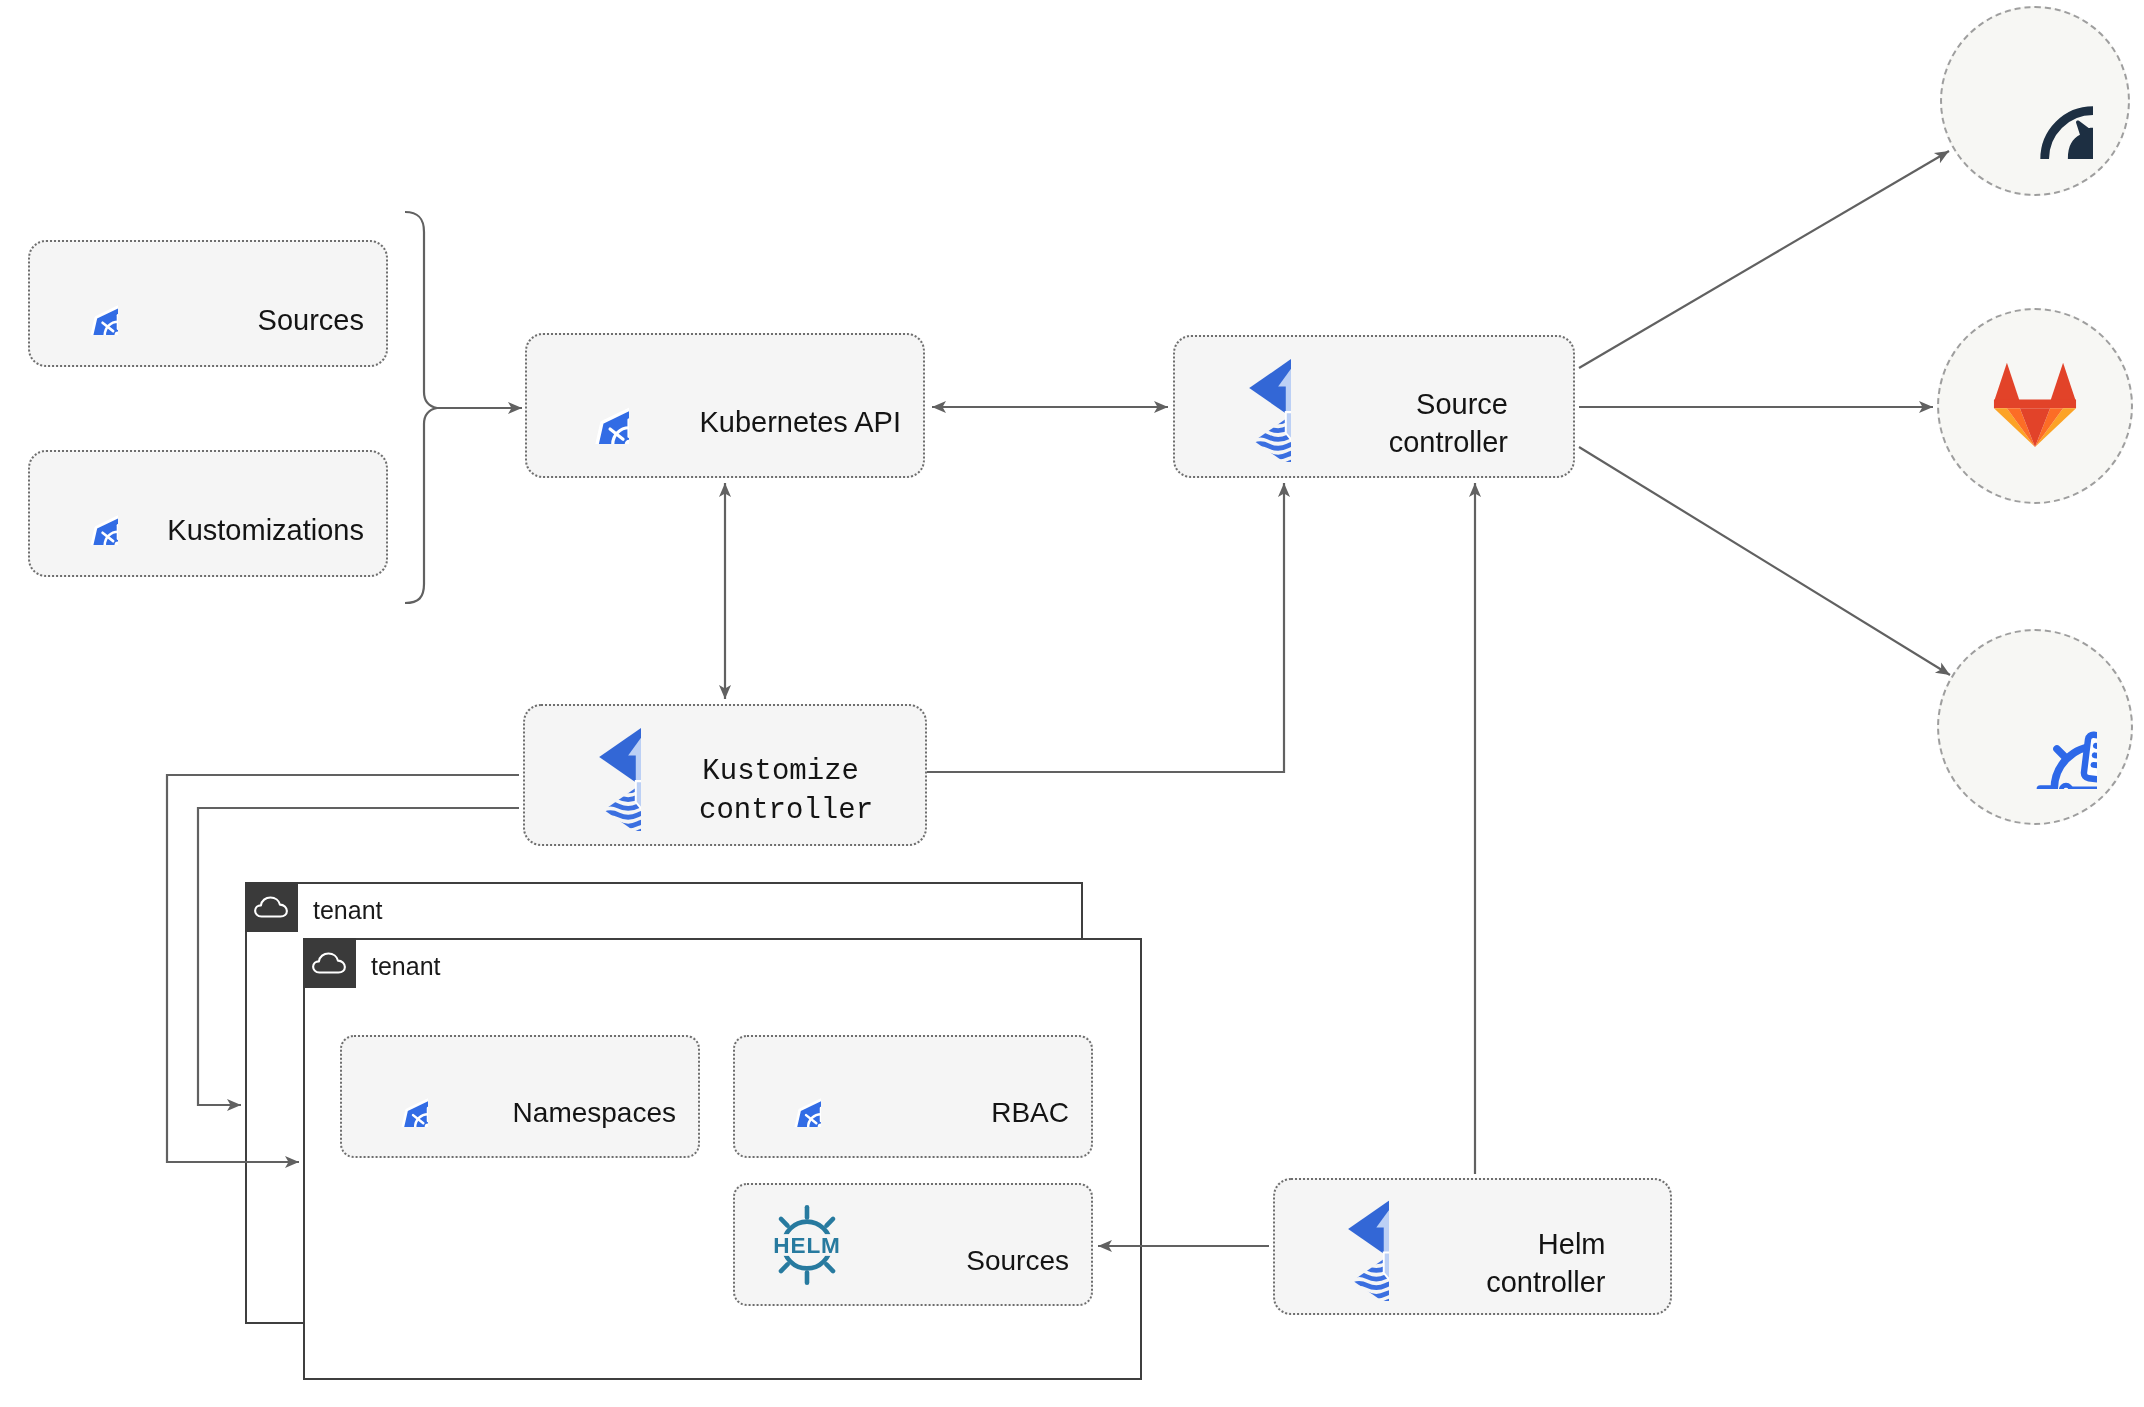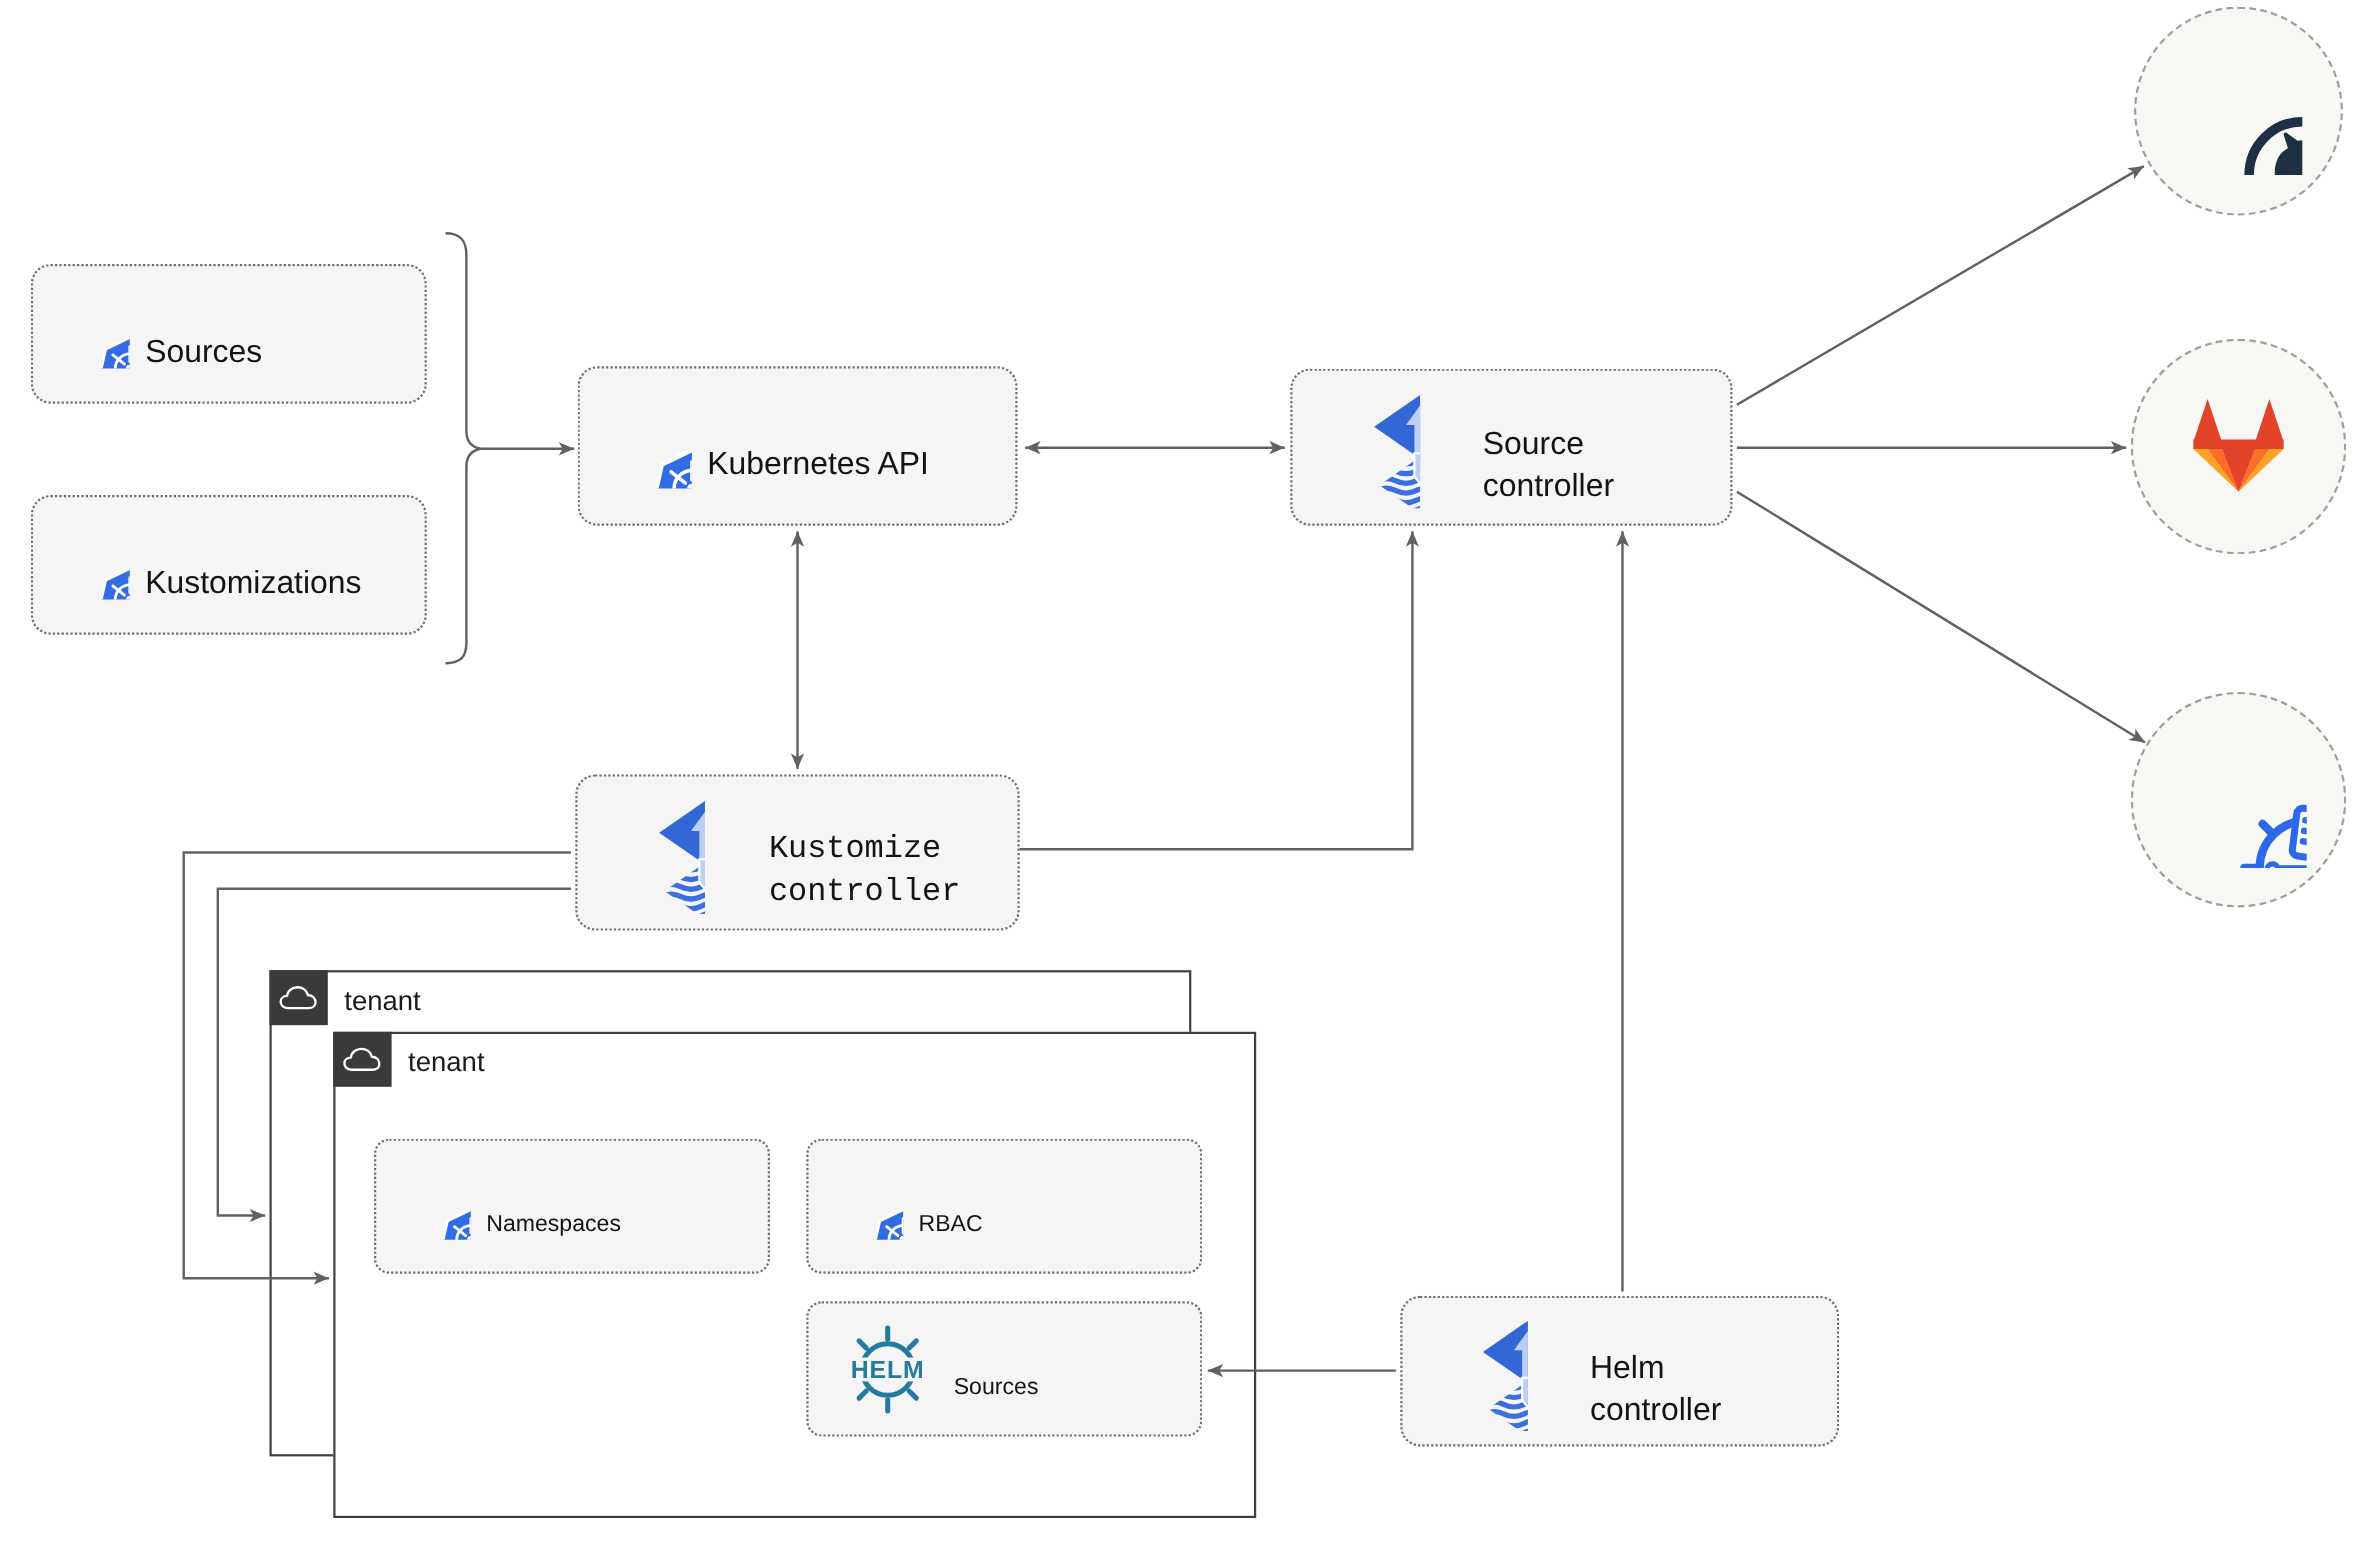--- a/index.html
+++ b/index.html
@@ -5,24 +5,24 @@
   * { margin:0; padding:0; box-sizing:border-box; }
   html,body { background:#fff; font-family:"Liberation Sans","DejaVu Sans",sans-serif; }
   #canvas { position:relative; width:2144px; height:1407px; background:#ffffff; overflow:hidden; }
 
   .node {
     position:absolute; background:#f5f5f5;
     border:2px dotted #6e6e6e; border-radius:18px;
     display:flex; align-items:center; padding:0 22px 0 26px; gap:14px;
     z-index:3;
   }
-  .node .lbl { flex:1; text-align:left; font-size:29px; color:#141414; line-height:1.32;margin-top:33px; }
+  .node .lbl { flex:1; text-align:right; font-size:29px; color:#141414; line-height:1.32;margin-top:33px; }
   .lbl-narrow { max-width:160px; margin:0 auto; }
   .item { border-radius:14px; z-index:6; }
-  .item .lbl { font-size:21px; }
+  .item .lbl { font-size:28px; }
 
   .tenant {
     position:absolute; background:#ffffff; border:2.5px solid #3f3f3f;
   }
   .tenant-badge {
     position:absolute; left:-2.5px; top:-2.5px; width:53px; height:50px;
     background:#3a3a3a; display:flex; align-items:center; justify-content:center;
   }
   .tenant-lbl { position:absolute; left:66px; top:12px; font-size:25px; color:#1a1a1a; }
   .t-outer { z-index:1; }

